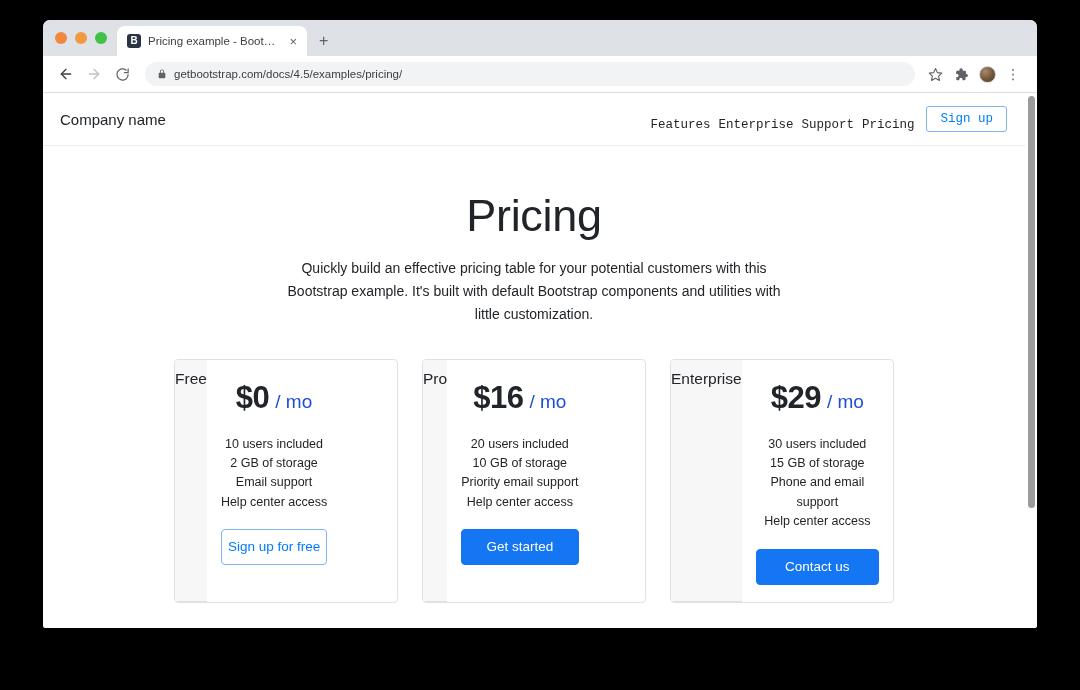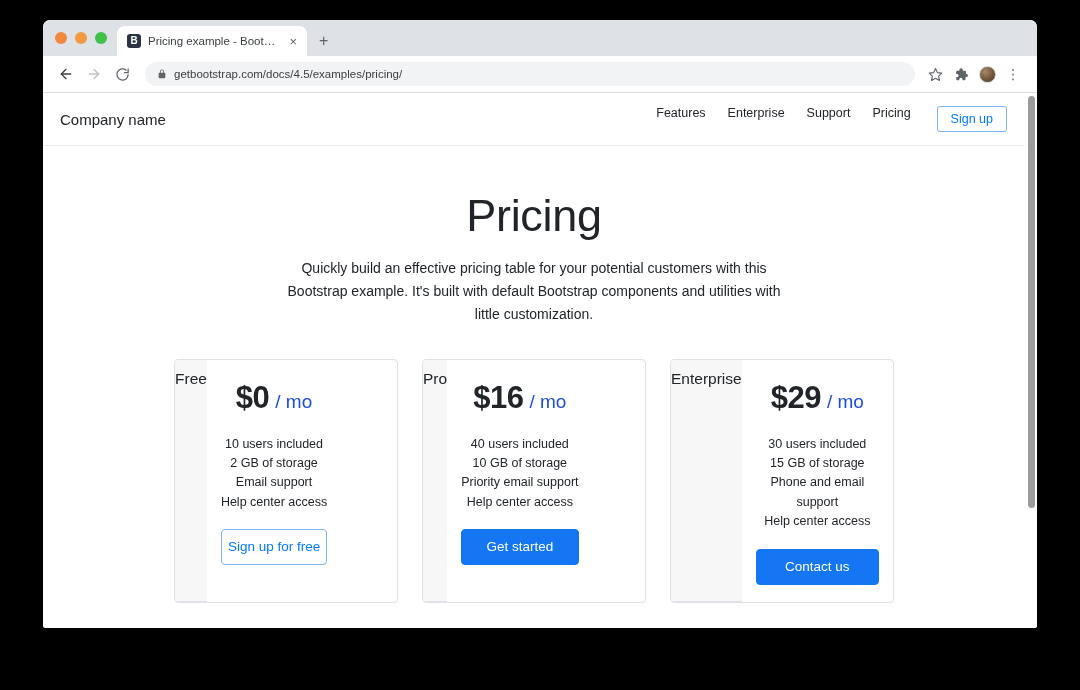--- a/index.html
+++ b/index.html
@@ -188,22 +188,23 @@
     justify-content: space-between;
     padding: 0 18px 0 17px;
     border-bottom: 1px solid #e9ecef;
   }
   #brand {
     font-size: 15px;
     color: #212529;
   }
   #nav-links {
     display: flex;
-    align-items: flex-start;
-    gap: 22px;
+    align-items: flex-end;
+    gap: 8px;
+    font-family: Liberation Mono, monospace;
   }
   .nav-link {
     font-size: 12.5px;
     color: #212529;
   }
   #signup-btn {
     font-size: 12.5px;
     color: #007bff;
     border: 1px solid #7eb3f5;
     border-radius: 3px;
@@ -433,21 +434,21 @@
         <div class="card">
           <div class="card-header">
             <span class="card-title">Pro</span>
           </div>
           <div class="card-body">
             <div class="price-row">
               <span class="price-amount">$16</span>
               <span class="price-period">/ mo</span>
             </div>
             <ul class="feature-list">
-              <li class="feature-item">40 users included</li>
+              <li class="feature-item">20 users included</li>
               <li class="feature-item">10 GB of storage</li>
               <li class="feature-item">Priority email support</li>
               <li class="feature-item">Help center access</li>
             </ul>
             <button class="card-btn primary">Get started</button>
           </div>
         </div>
 
         <div class="card">
           <div class="card-header">

